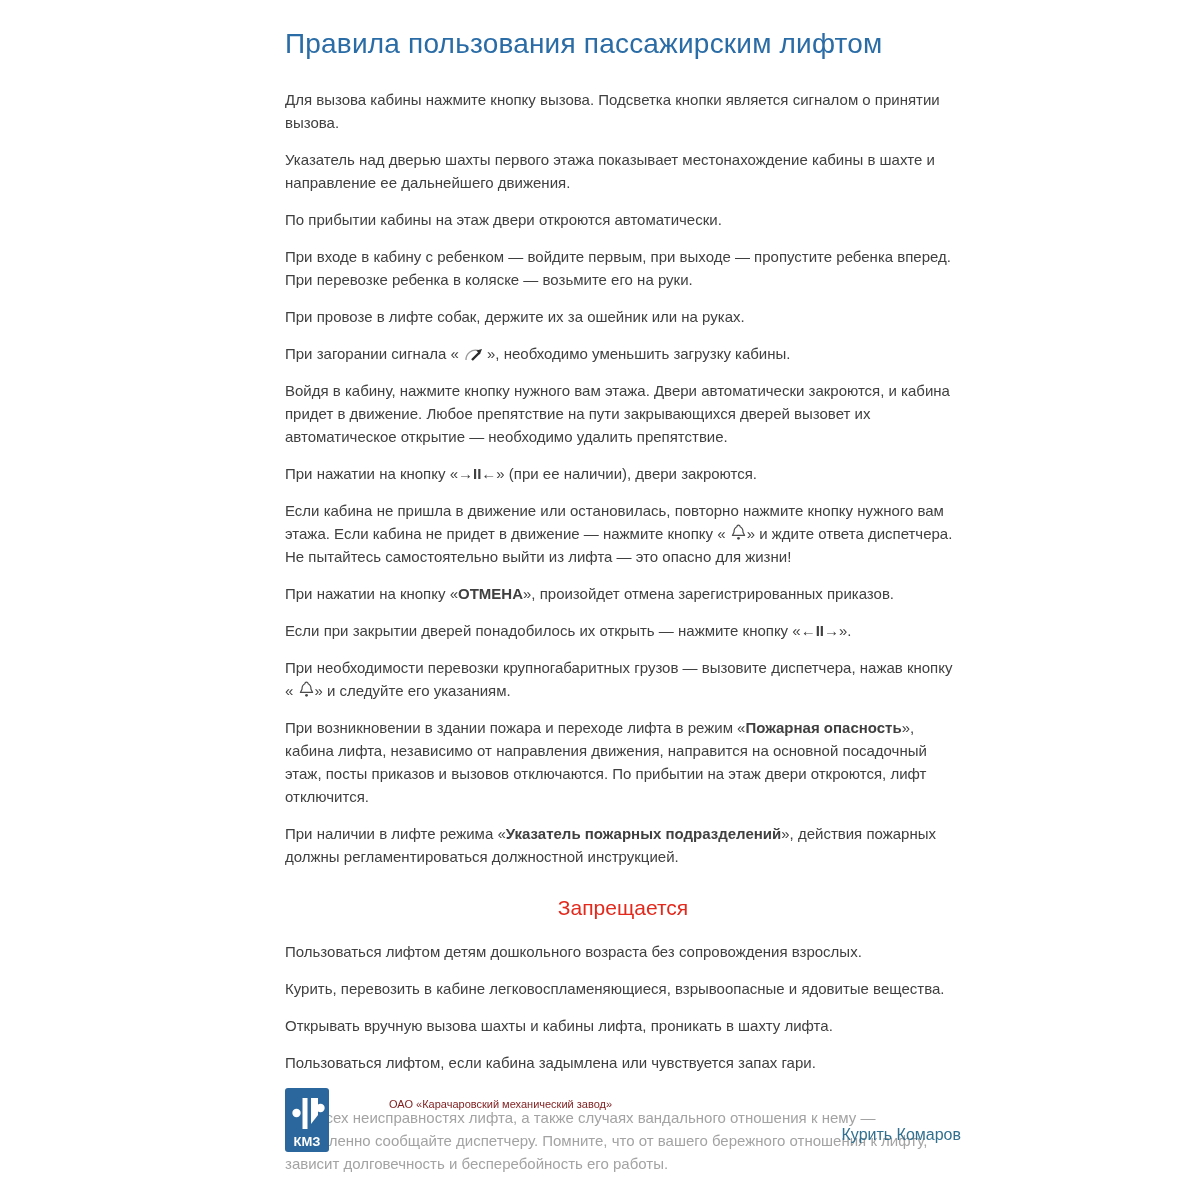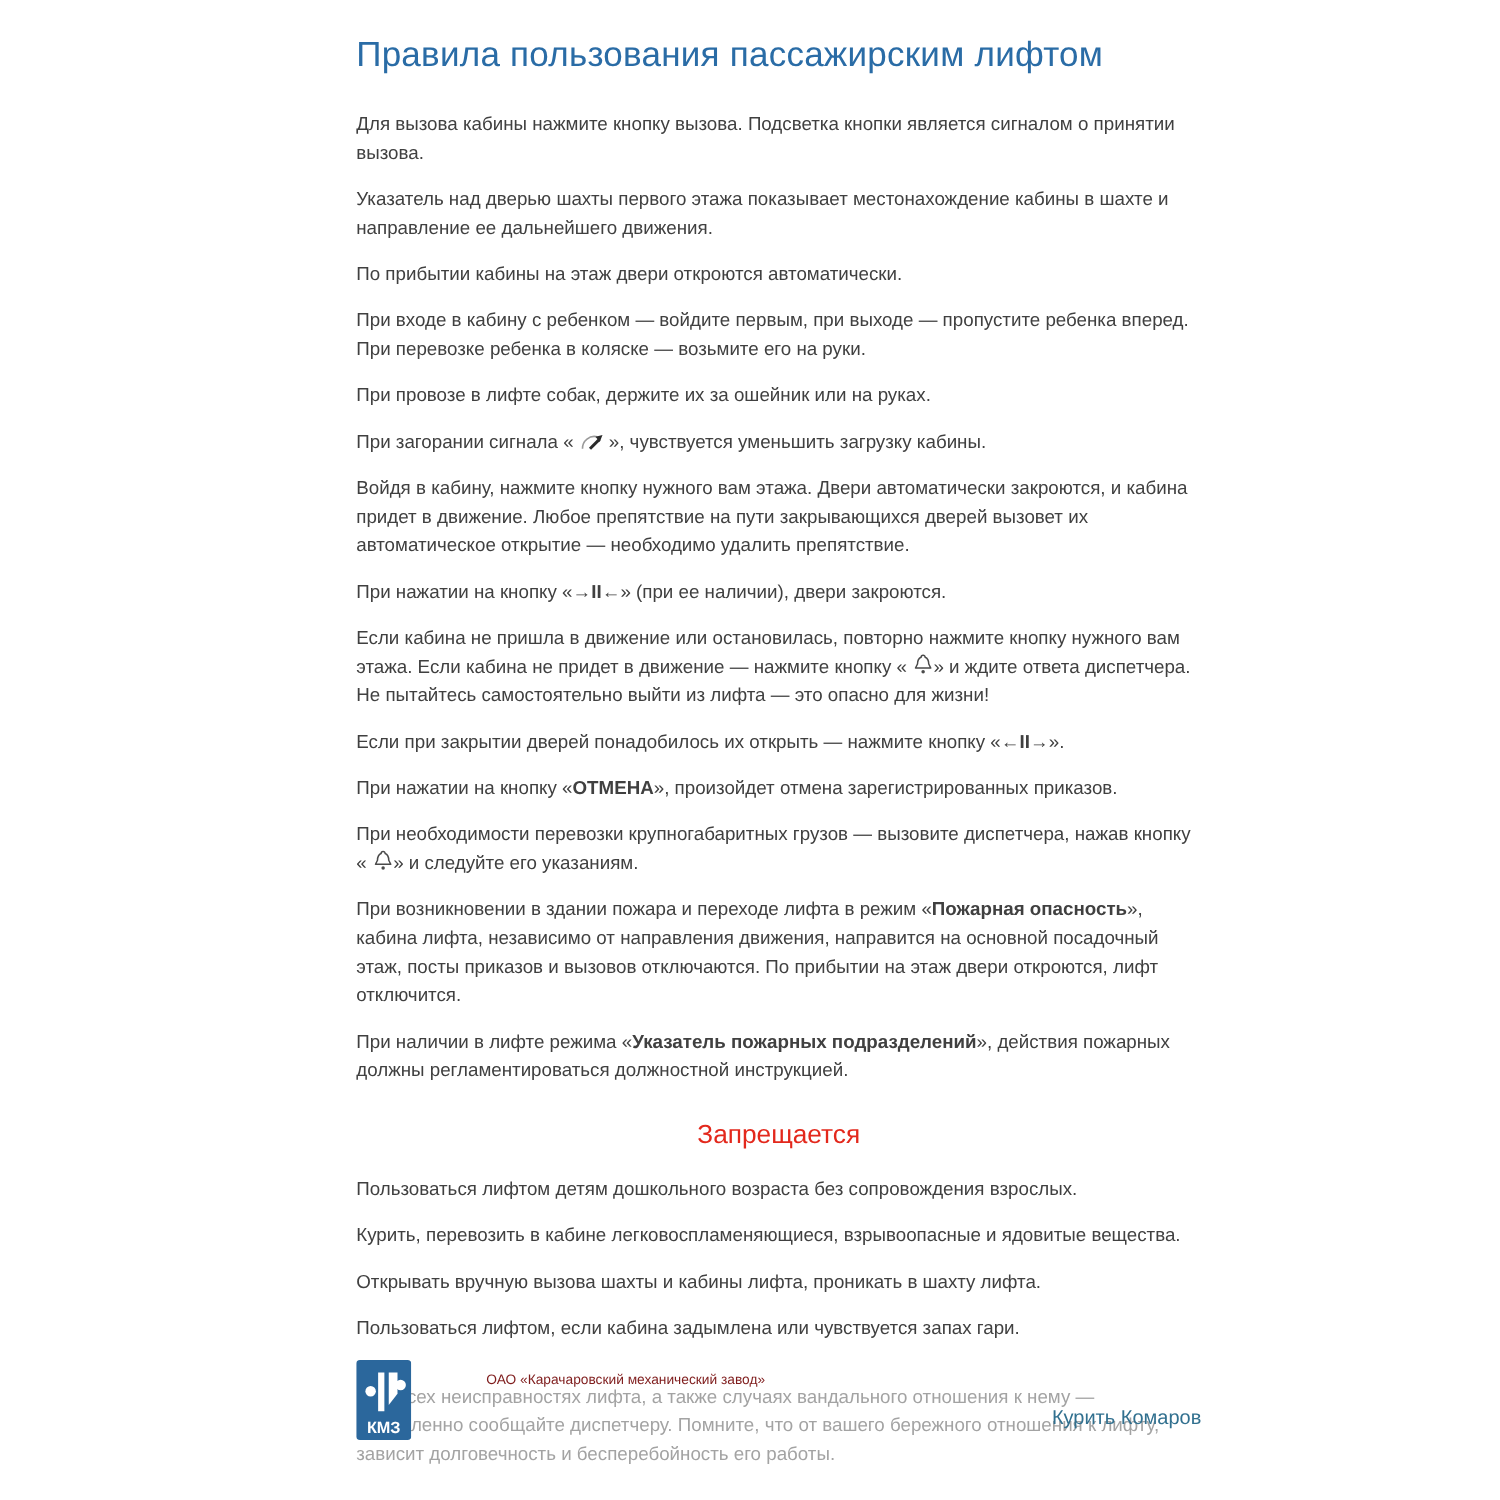--- a/index.html
+++ b/index.html
@@ -94,29 +94,29 @@
     <div>
         <p class="para"><span>Для вызова кабины нажмите кнопку вызова. Подсветка кнопки является сигналом о принятии вызова.</span></p>
         <p class="para"><span>Указатель над дверью шахты первого этажа показывает местонахождение кабины в шахте и направление ее дальнейшего движения.</span></p>
         <p class="para"><span>По прибытии кабины на этаж двери откроются автоматически.</span></p>
         <p class="para"><span>При входе в кабину с ребенком — войдите первым, при выходе — пропустите ребенка вперед. При перевозке ребенка в коляске — возьмите его на руки.</span></p>
         <p class="para"><span>При провозе в лифте собак, держите их за ошейник или на руках.</span></p>
         <p class="para"><span>При загорании сигнала « </span><svg class="inline-icon" width="22" height="14" viewBox="0 0 22 14">
             <path d="M2 13 A9.5 9.5 0 0 1 14 3.5" fill="none" stroke="#9a9a9a" stroke-width="1.3"></path>
             <path d="M8 13 L15.5 5.5" stroke="#2b2b2b" stroke-width="2.4"></path>
             <path d="M18 2 l-5.6 1.4 3.4 4.2 z" fill="#2b2b2b"></path>
-          </svg><span>», чувствуется уменьшить загрузку кабины.</span></p>
+          </svg><span>», необходимо уменьшить загрузку кабины.</span></p>
         <p class="para"><span>Войдя в кабину, нажмите кнопку нужного вам этажа. Двери автоматически закроются, и кабина придет в движение. Любое препятствие на пути закрывающихся дверей вызовет их автоматическое открытие — необходимо удалить препятствие.</span></p>
         <p class="para"><span>При нажатии на кнопку «</span><b>→II←</b><span>» (при ее наличии), двери закроются.</span></p>
         <p class="para"><span>Если кабина не пришла в движение или остановилась, повторно нажмите кнопку нужного вам этажа. Если кабина не придет в движение — нажмите кнопку « </span><svg class="inline-icon" width="15" height="17" viewBox="0 0 15 17">
             <path d="M7.5 1.2 a1.6 1.6 0 0 1 1.6 1.6 c2.4 1 2.9 3.4 2.9 5.4 l1.6 3.2 h-12.2 l1.6 -3.2 c0 -2 .5 -4.4 2.9 -5.4 a1.6 1.6 0 0 1 1.6 -1.6 z" fill="none" stroke="#4a4a4a" stroke-width="1.2" stroke-linejoin="round"></path>
             <circle cx="7.5" cy="14.3" r="1.4" fill="#4a4a4a"></circle>
           </svg><span>» и ждите ответа диспетчера. Не пытайтесь самостоятельно выйти из лифта — это опасно для жизни!</span></p>
+        <p class="para"><span>При нажатии на кнопку «</span><b>ОТМЕНА</b><span>», произойдет отмена зарегистрированных приказов.</span></p>
         <p class="para"><span>Если при закрытии дверей понадобилось их открыть — нажмите кнопку «</span><b>←II→</b><span>».</span></p>
-        <p class="para"><span>При нажатии на кнопку «</span><b>ОТМЕНА</b><span>», произойдет отмена зарегистрированных приказов.</span></p>
         <p class="para"><span>При необходимости перевозки крупногабаритных грузов — вызовите диспетчера, нажав кнопку « </span><svg class="inline-icon" width="15" height="17" viewBox="0 0 15 17">
             <path d="M7.5 1.2 a1.6 1.6 0 0 1 1.6 1.6 c2.4 1 2.9 3.4 2.9 5.4 l1.6 3.2 h-12.2 l1.6 -3.2 c0 -2 .5 -4.4 2.9 -5.4 a1.6 1.6 0 0 1 1.6 -1.6 z" fill="none" stroke="#4a4a4a" stroke-width="1.2" stroke-linejoin="round"></path>
             <circle cx="7.5" cy="14.3" r="1.4" fill="#4a4a4a"></circle>
           </svg><span>» и следуйте его указаниям.</span></p>
         <p class="para"><span>При возникновении в здании пожара и переходе лифта в режим «</span><b>Пожарная опасность</b><span>», кабина лифта, независимо от направления движения, направится на основной посадочный этаж, посты приказов и вызовов отключаются. По прибытии на этаж двери откроются, лифт отключится.</span></p>
         <p class="para"><span>При наличии в лифте режима «</span><b>Указатель пожарных подразделений</b><span>», действия пожарных должны регламентироваться должностной инструкцией.</span></p>
       </div>
 
     <h2 class="forbidden-heading">Запрещается</h2>
 

